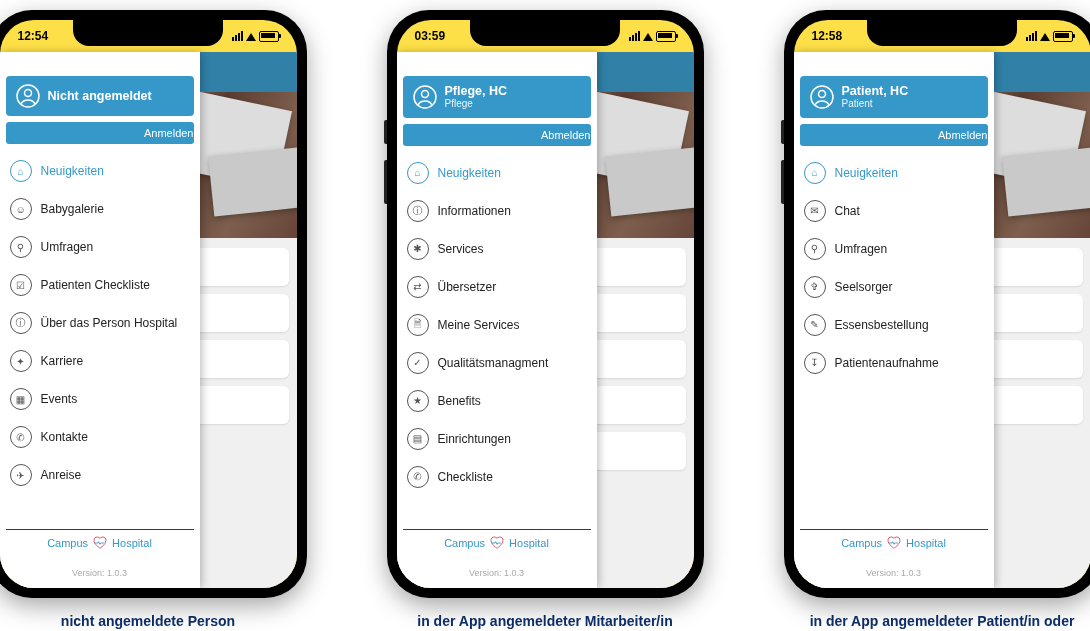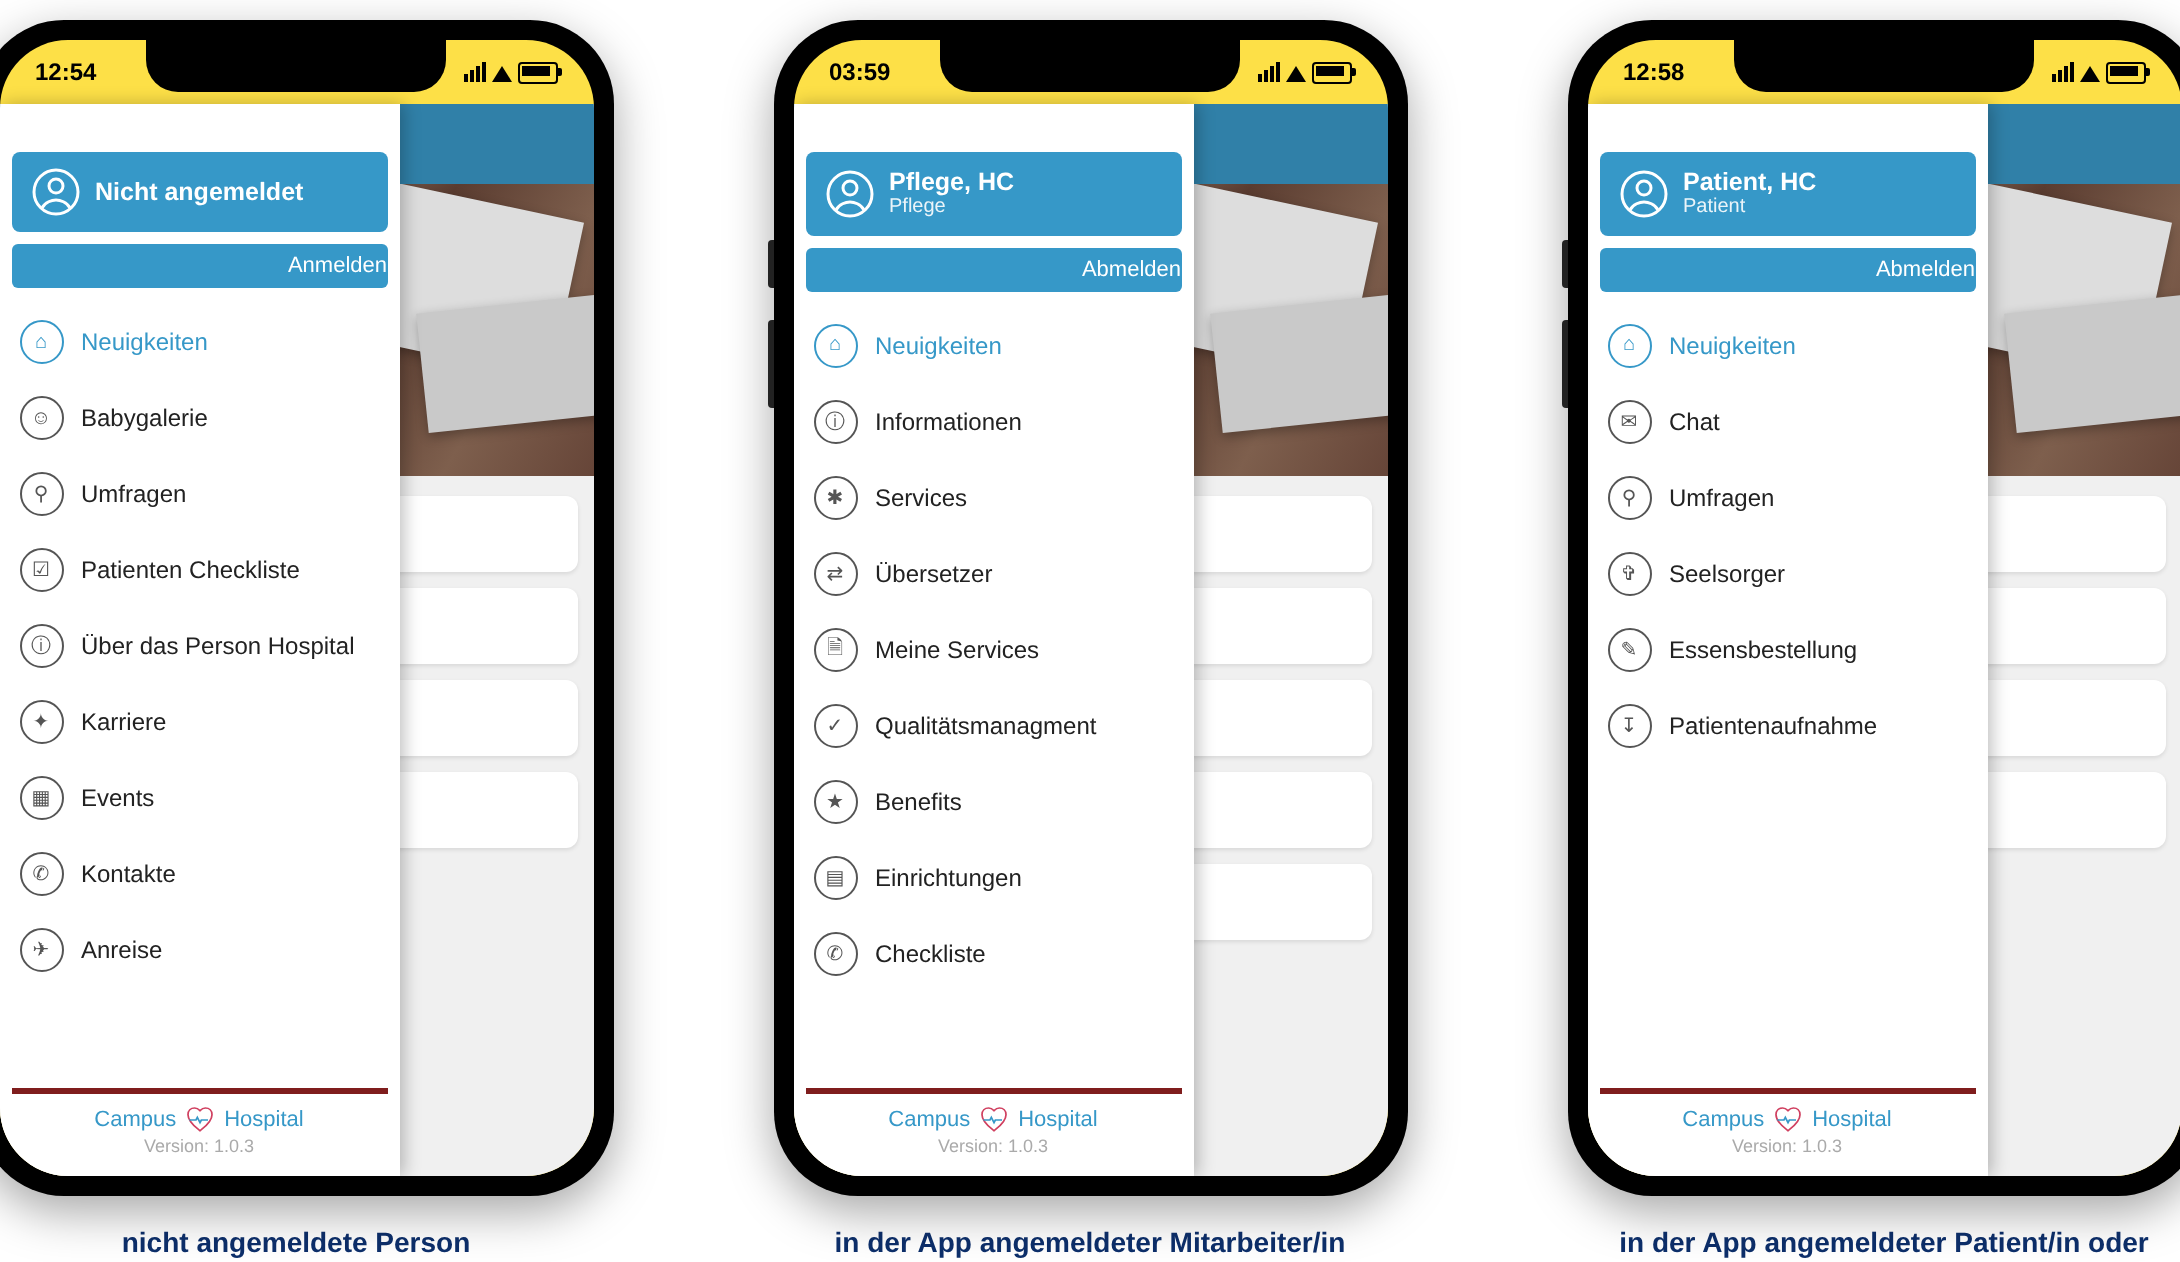--- a/index.html
+++ b/index.html
@@ -30,25 +30,25 @@
   .ht{display:flex;flex-direction:column;line-height:1.15}
   .hn{font-size:12.5px;font-weight:600}
   .hr{font-size:10px;opacity:.9}
   .btn{background:#3698c8;color:#fff;font-size:11px;text-align:right;padding:5px 0;border-radius:3px;margin-bottom:8px;cursor:pointer}
   .menu{flex:1;overflow:auto}
   .mi{display:flex;align-items:center;gap:9px;padding:8px 4px;font-size:12px;color:#222;cursor:pointer}
   .mi.act{color:#3698c8}
   .mi.act .iwrap{border-color:#3698c8}
   .iwrap{width:20px;height:20px;border:1.5px solid #555;border-radius:50%;display:flex;align-items:center;justify-content:center;flex-shrink:0;font-size:10px;color:#555}
   .mi.act .iwrap{color:#3698c8}
-  .foot{border-top:3px solid #7f1d1d;padding:6px 0 10px;text-align:center}
+  .foot{border-top:1px solid #7f1d1d;padding:6px 0 10px;text-align:center}
   .logo{font-size:11px;color:#3698c8;display:flex;align-items:center;justify-content:center;gap:4px}
   .heart{width:16px;height:14px;position:relative}
   .heart svg{width:16px;height:14px}
-  .ver{font-size:9px;color:#aaa;margin-top:1px}
+  .ver{font-size:9px;color:#aaa;margin-top:18px}
   .caption{color:#0d2f6b;font-weight:700;font-size:14px;text-align:center;margin-top:14px;line-height:1.35;max-width:300px}
   .icn{width:22px;height:22px;border:1.5px solid #555;border-radius:50%;display:flex;align-items:center;justify-content:center;flex-shrink:0;font-size:11px;color:#555}
 </style>
 </head>
 <body>
 
 <div class="col">
     <div class="phone">
       <div class="screen">
         <div class="notch"></div>

